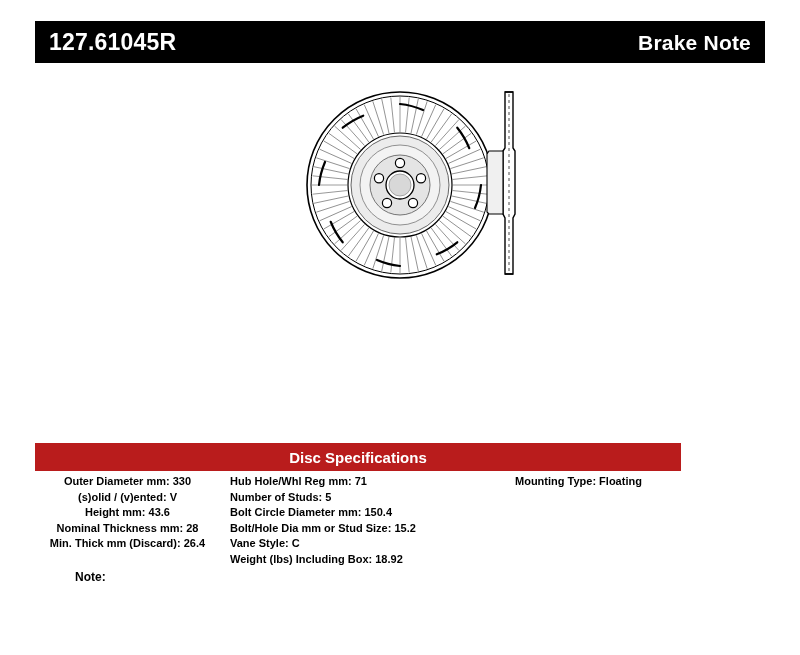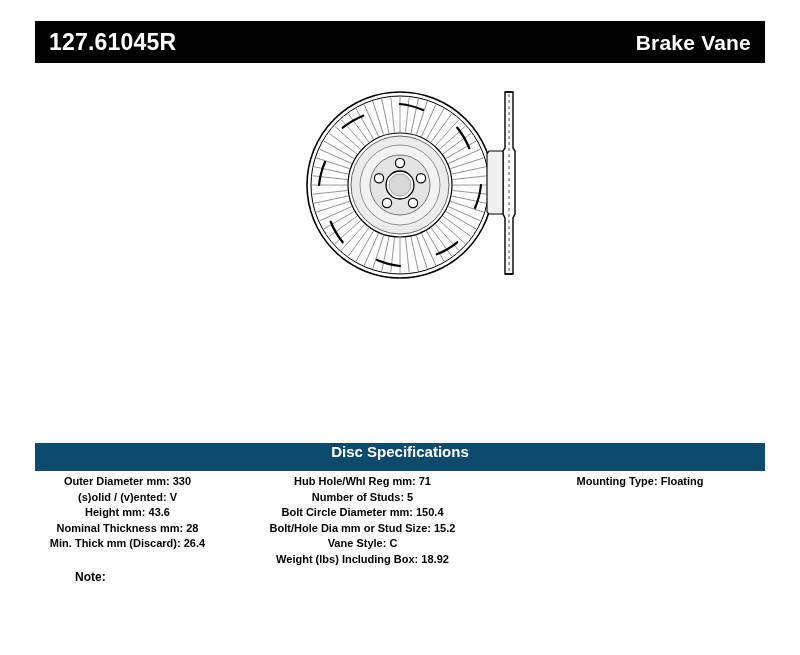--- a/index.html
+++ b/index.html
@@ -68,46 +68,47 @@
     position: absolute;
     left: 440px;
     top: 8px;
   }
 
   
   .spec-title-bar {
     position: absolute;
     left: 35px;
     top: 443px;
-    width: 730px;
+    width: 646px;
     height: 28px;
-    background: #0c4a6e;
+    background: #b91c1c;
     display: flex;
+    align-items: center;
     justify-content: center;
   }
   .spec-title {
     color: #ffffff;
     font-size: 15px;
     font-weight: bold;
   }
 
   .spec-columns {
     position: absolute;
     left: 35px;
     top: 474px;
     width: 730px;
     height: 110px;
   }
   .spec-col {
     position: absolute;
     top: 0;
   }
   .spec-col-left  { left: 0px;   width: 185px; text-align: center; }
-  .spec-col-mid   { left: 195px; width: 265px; text-align: center; }
-  .spec-col-right { left: 480px; width: 250px; text-align: center; }
+  .spec-col-mid   { left: 195px; width: 265px; text-align: left; }
+  .spec-col-right { left: 480px; width: 250px; text-align: left; }
 
   .spec-line {
     font-size: 11px;
     font-weight: bold;
     line-height: 15.6px;
     white-space: nowrap;
   }
 
   .note-row {
     position: absolute;
@@ -123,21 +124,21 @@
     font-weight: bold;
   }
 </style>
 </head>
 <body>
 
 <div class="page">
 
   <div class="header-bar">
     <div class="part-number">127.61045R</div>
-    <div class="product-type">Brake Vane</div>
+    <div class="product-type">Brake Note</div>
   </div>
 
   <div class="illustration">
 
     <div class="rotor-face">
       <svg width="190" height="190" viewBox="0 0 190 190" xmlns="http://www.w3.org/2000/svg">
         <defs>
 
           <g id="slotgrp"></g>
         </defs>

